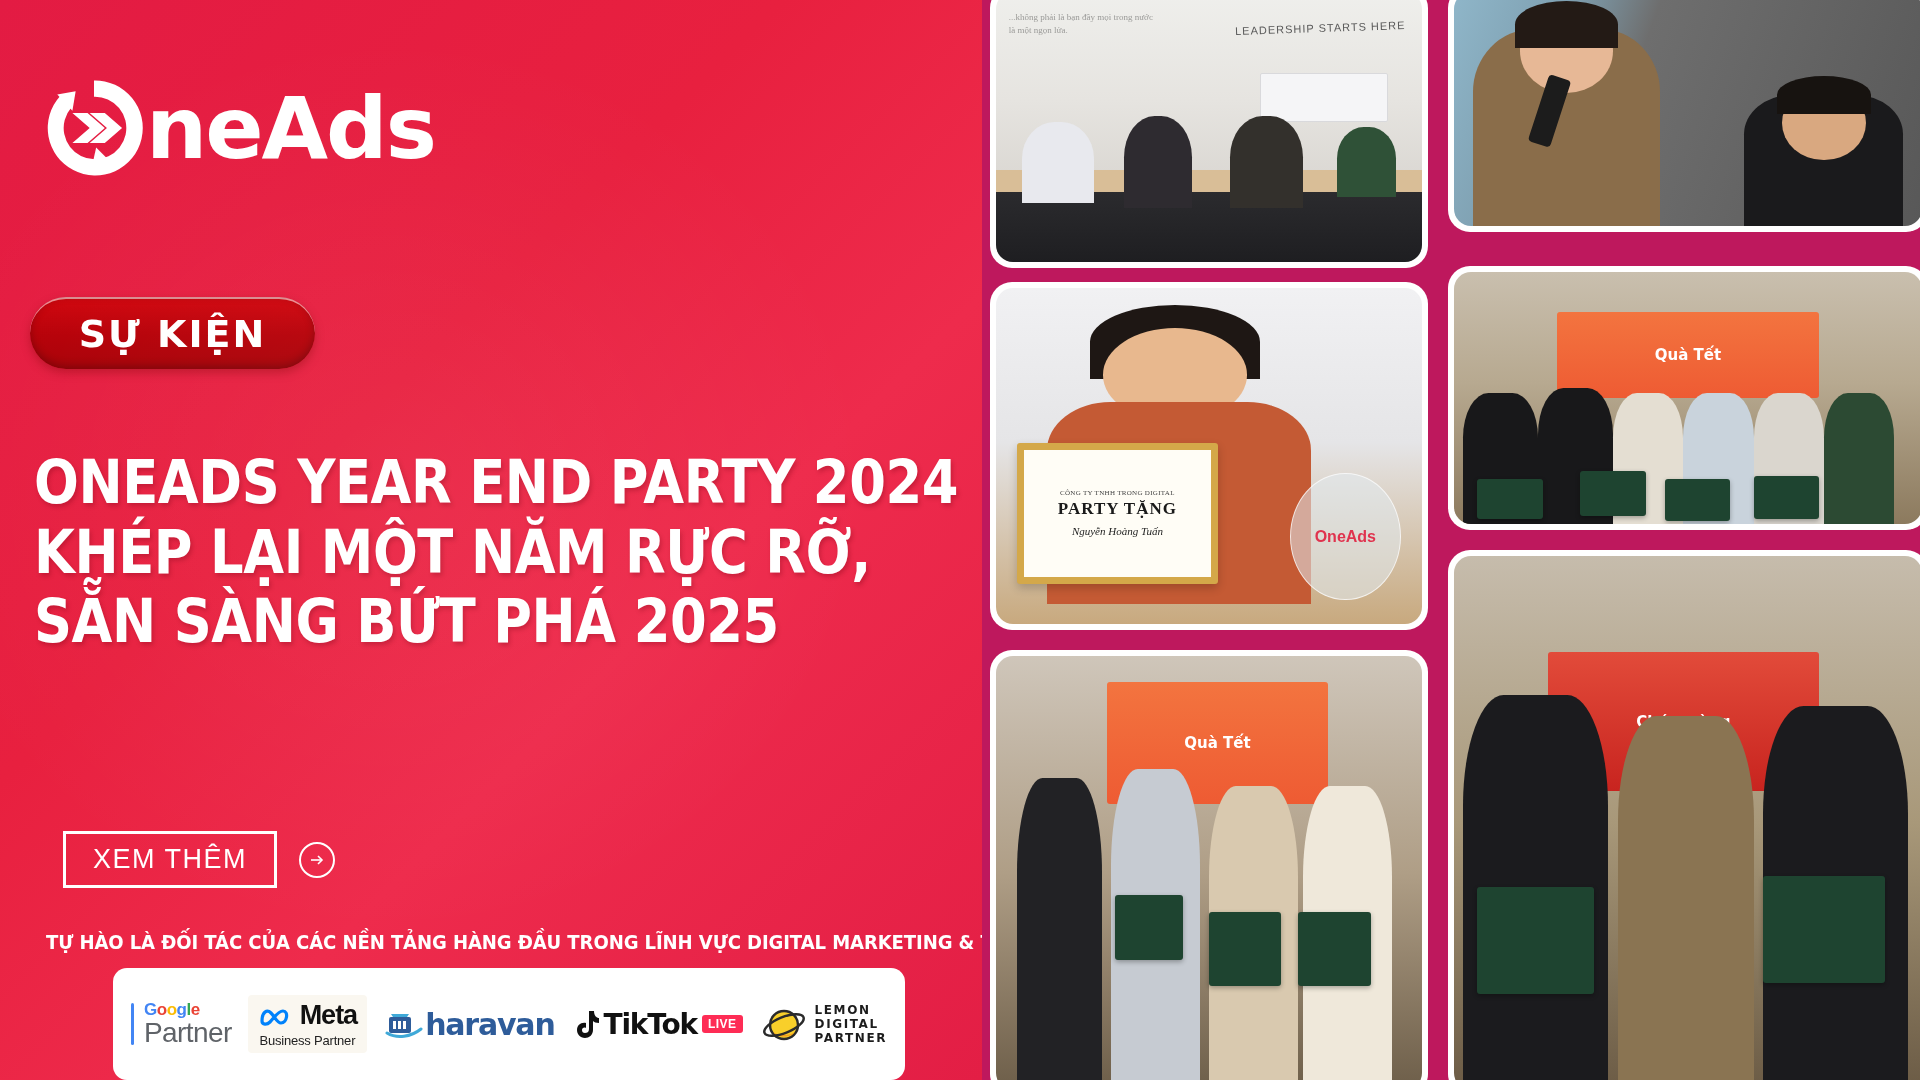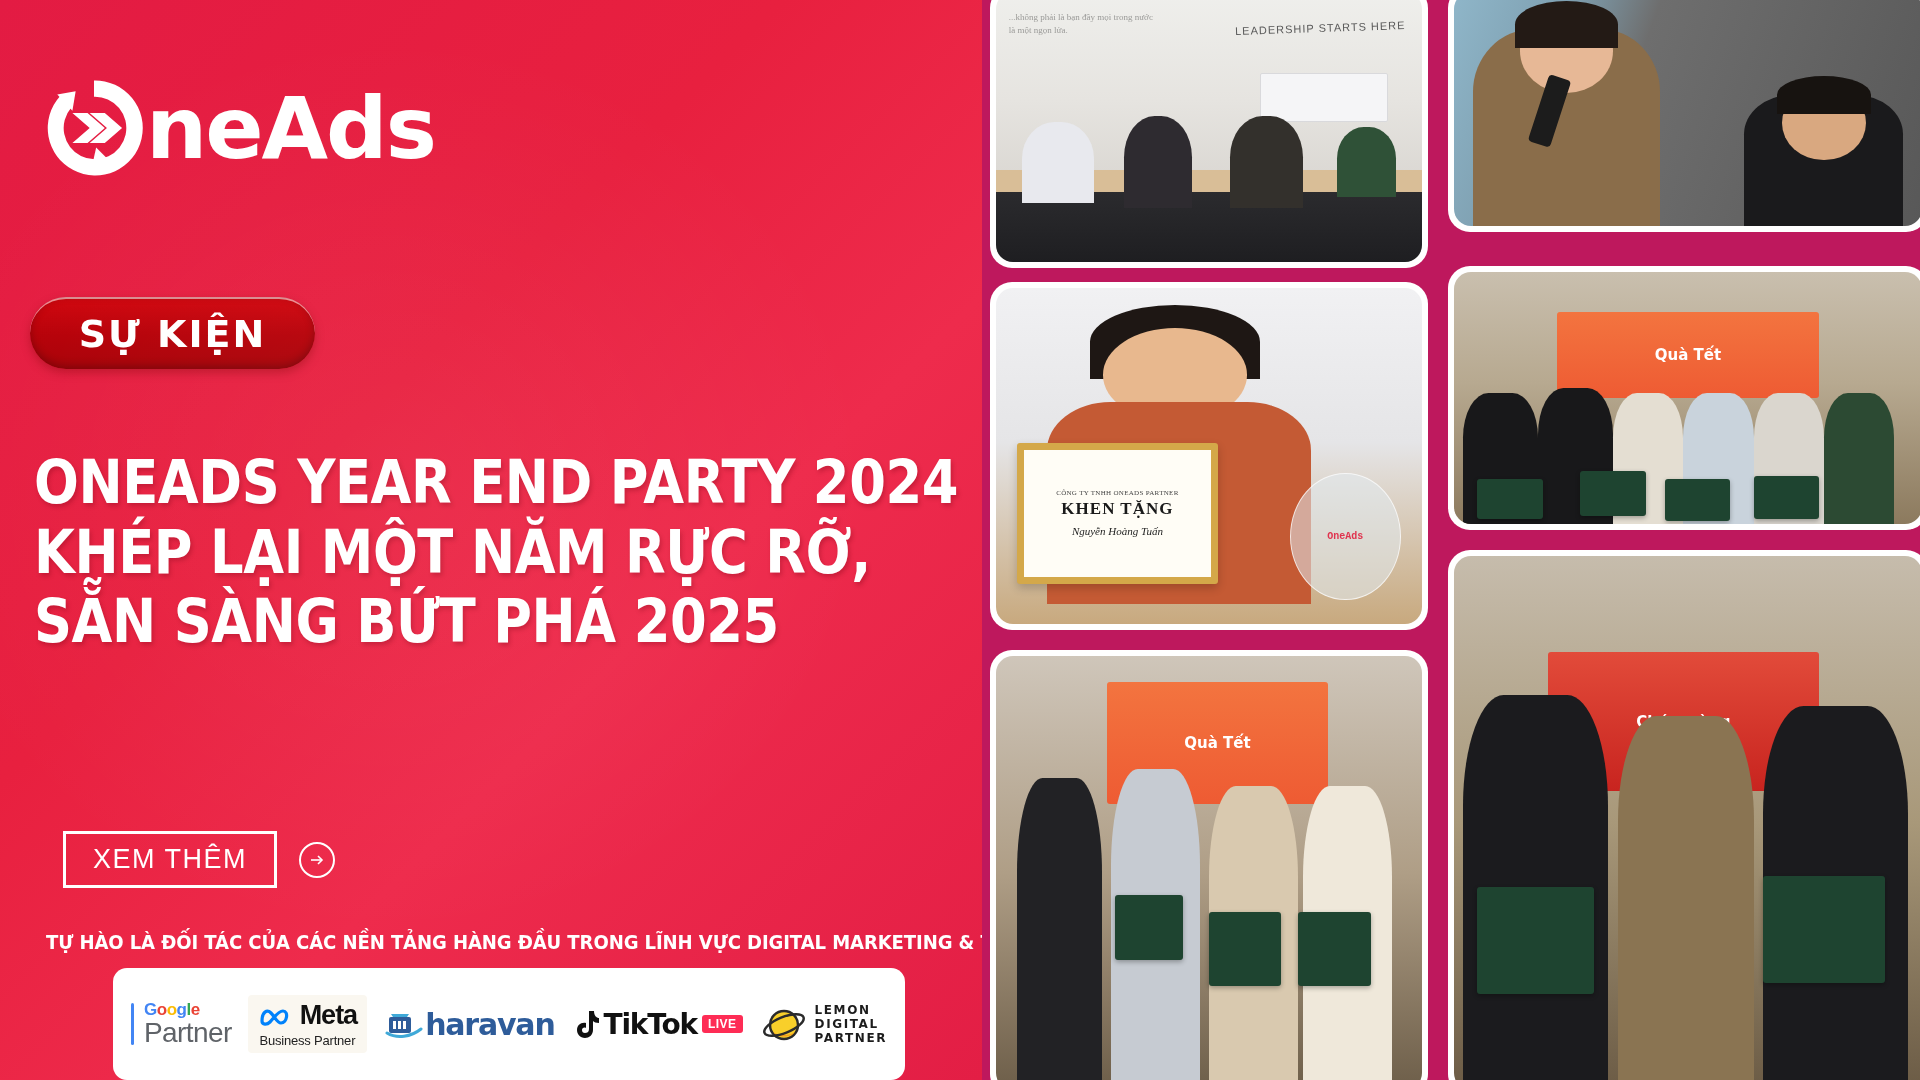--- a/index.html
+++ b/index.html
@@ -218,21 +218,21 @@
   }
   .cert-org { font-family:"Liberation Serif",serif; font-size:7px; color:#444; letter-spacing:0.3px; }
   .cert-title { font-family:"Liberation Serif",serif; font-size:17px; font-weight:700; color:#1A1A1A; letter-spacing:1px; margin-top:2px; }
   .cert-name { font-family:"Liberation Serif",serif; font-style:italic; font-size:11px; color:#222; margin-top:6px; }
   .trophy {
     position:absolute; right:5%; bottom:7%; width:26%; height:38%;
     background:rgba(225,235,240,0.55); border-radius:50%;
     border:1px solid rgba(255,255,255,0.7);
     display:flex; align-items:center; justify-content:center;
   }
-  .trophy-txt { font-family:Liberation Mono, monospace; font-size:10px; font-weight:700; color:#E0334E; }
+  .trophy-txt { font-family:Liberation Sans, sans-serif; font-size:16px; font-weight:700; color:#E0334E; }
 
   .tv-banner {
     position:absolute; left:22%; top:16%; width:56%; height:34%;
     background: linear-gradient(180deg,#F3743F 0%,#EE5B33 100%);
     border-radius:3px; display:flex; align-items:center; justify-content:center;
   }
   .tv-banner-txt { font-family:"DejaVu Sans",sans-serif; font-weight:700; font-size:15px; color:#fff; }
   .giftbox { position:absolute; background:#1E4430; border-radius:3px; box-shadow:0 2px 5px rgba(0,0,0,0.3); }
 </style>
 </head>
@@ -369,22 +369,22 @@
       </div>
     </div>
 
     <div class="photo ph-3">
       <div class="inner">
         <div class="scene s-cert">
           <div class="blob" style="left:22%;top:5%;width:40%;height:22%;background:#1E1714;border-radius:50% 50% 0 0;"></div>
           <div class="blob" style="left:25%;top:12%;width:34%;height:28%;background:#E8B88E;"></div>
           <div class="blob" style="left:12%;top:34%;width:62%;height:60%;background:#C45A34;border-radius:24% 24% 0 0;"></div>
           <div class="cert-frame">
-            <div class="cert-org">CÔNG TY TNHH ONEADS PARTNER</div>
-            <div class="cert-title">KHEN TẶNG</div>
+            <div class="cert-org">CÔNG TY TNHH TRONG DIGITAL</div>
+            <div class="cert-title">PARTY TẶNG</div>
             <div class="cert-name">Nguyễn Hoàng Tuấn</div>
           </div>
           <div class="trophy">
             <span class="trophy-txt">OneAds</span>
           </div>
         </div>
       </div>
     </div>
 
     <div class="photo ph-4">

